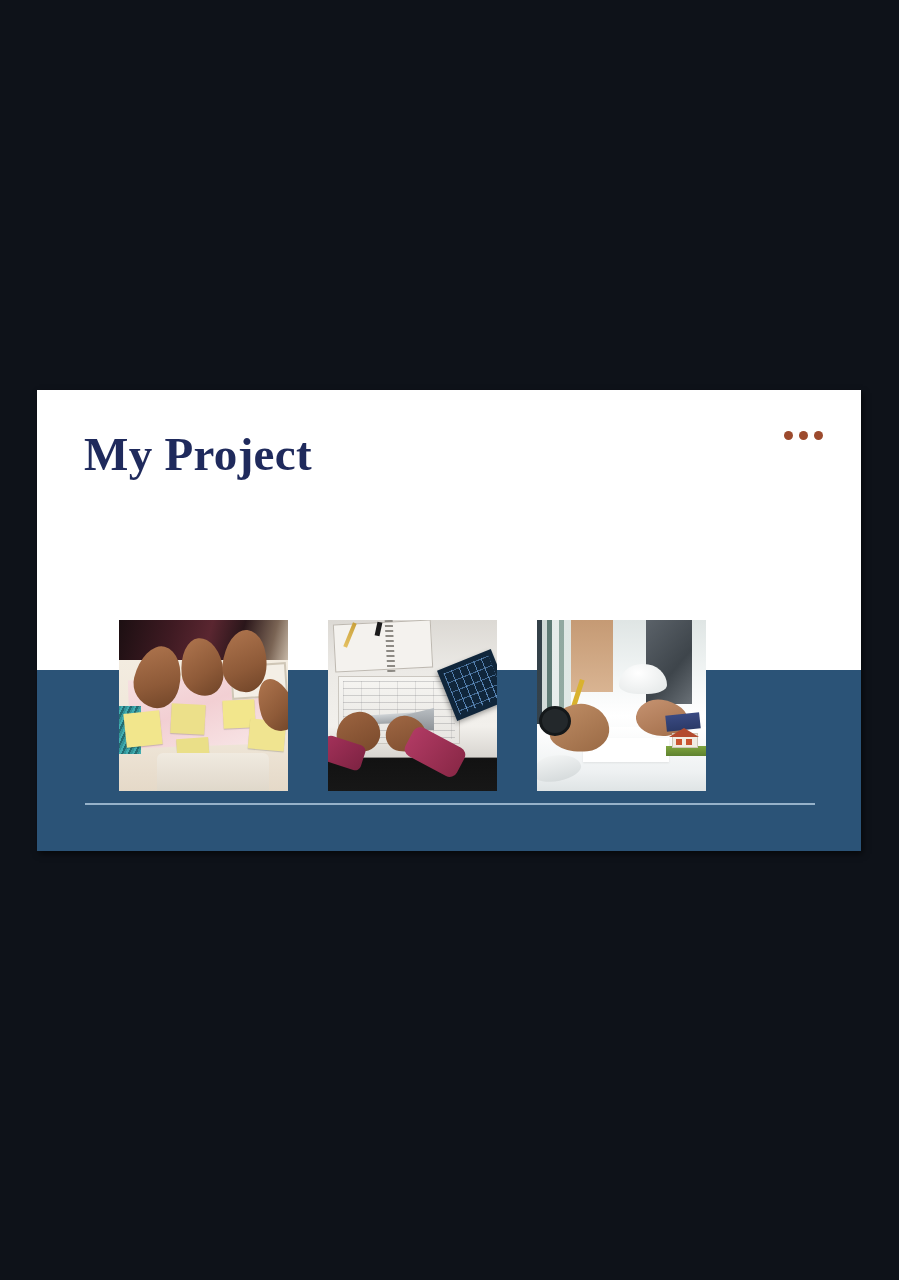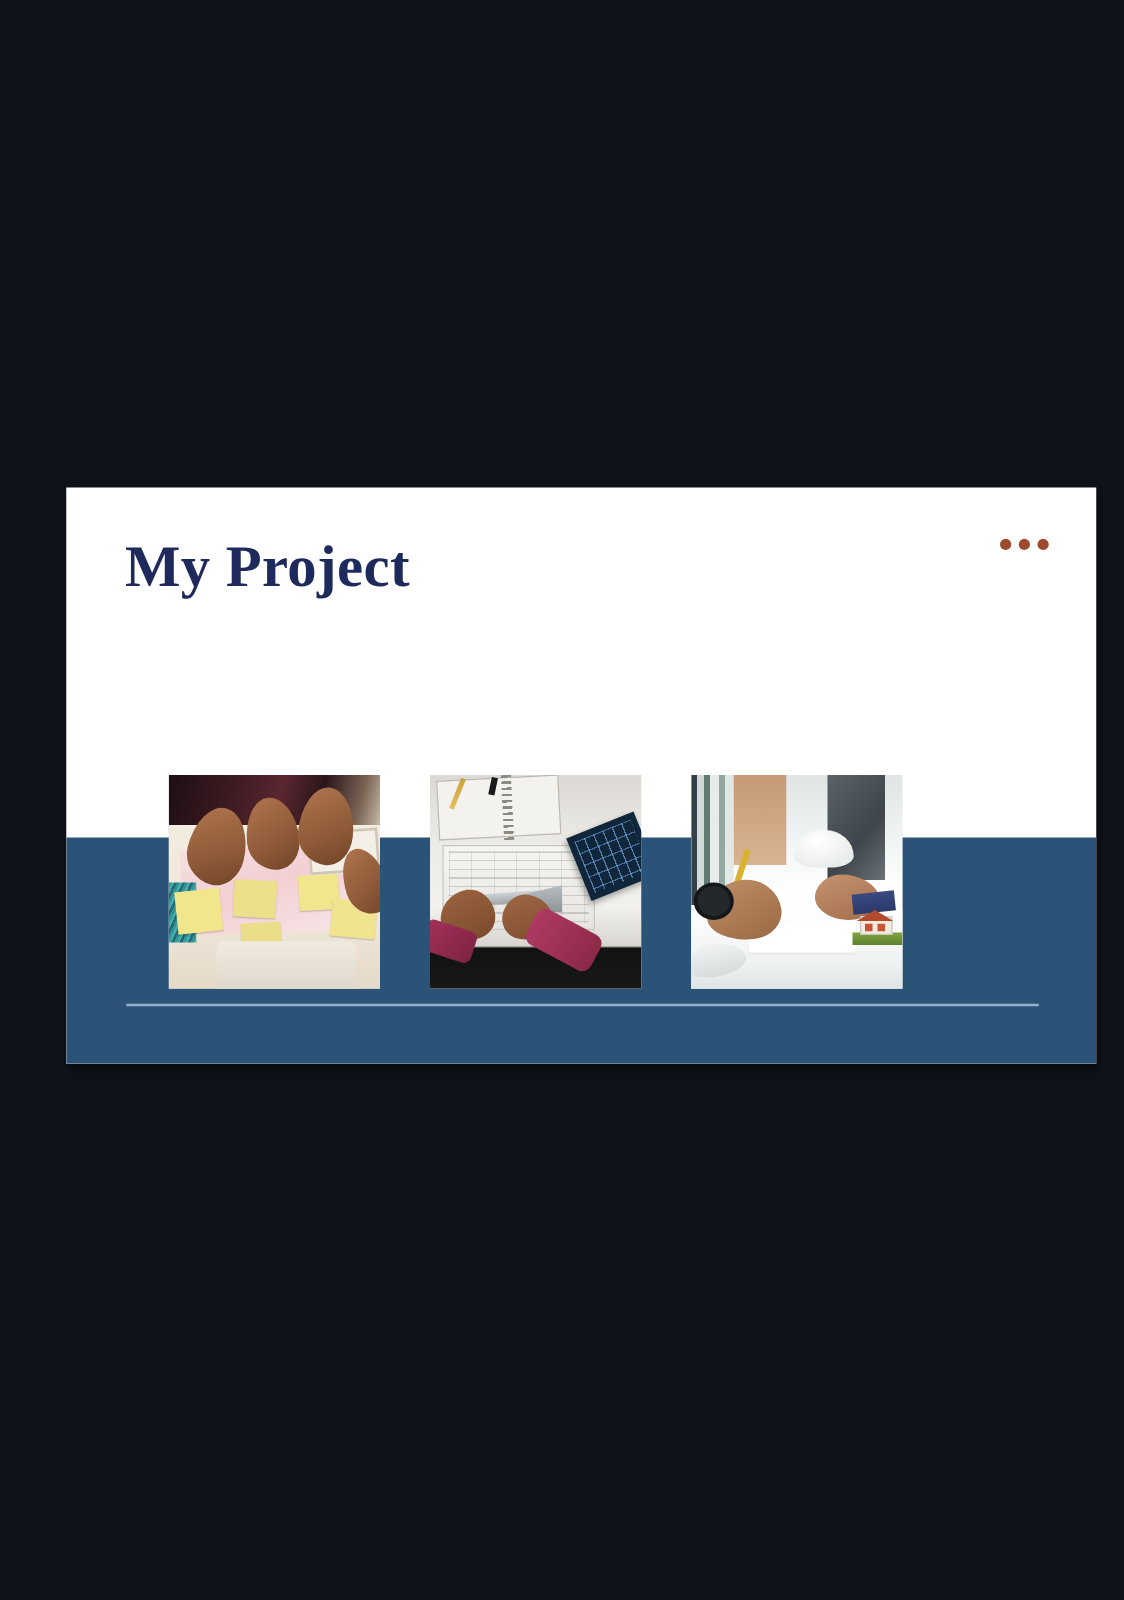--- a/index.html
+++ b/index.html
@@ -19,21 +19,20 @@
   
   #slide-stage {
     position: absolute;
     left: 37px;
     top: 390px;
     width: 824px;
     height: 461px;
     background: #ffffff;
     overflow: hidden;
     box-shadow: 2px 3px 6px rgba(0,0,0,0.55);
-    margin-left: 16px;
   }
 
   
   .blue-band {
     position: absolute;
     left: 0;
     right: 0;
     top: 280px;
     bottom: 0;
     background: #2b5377;

